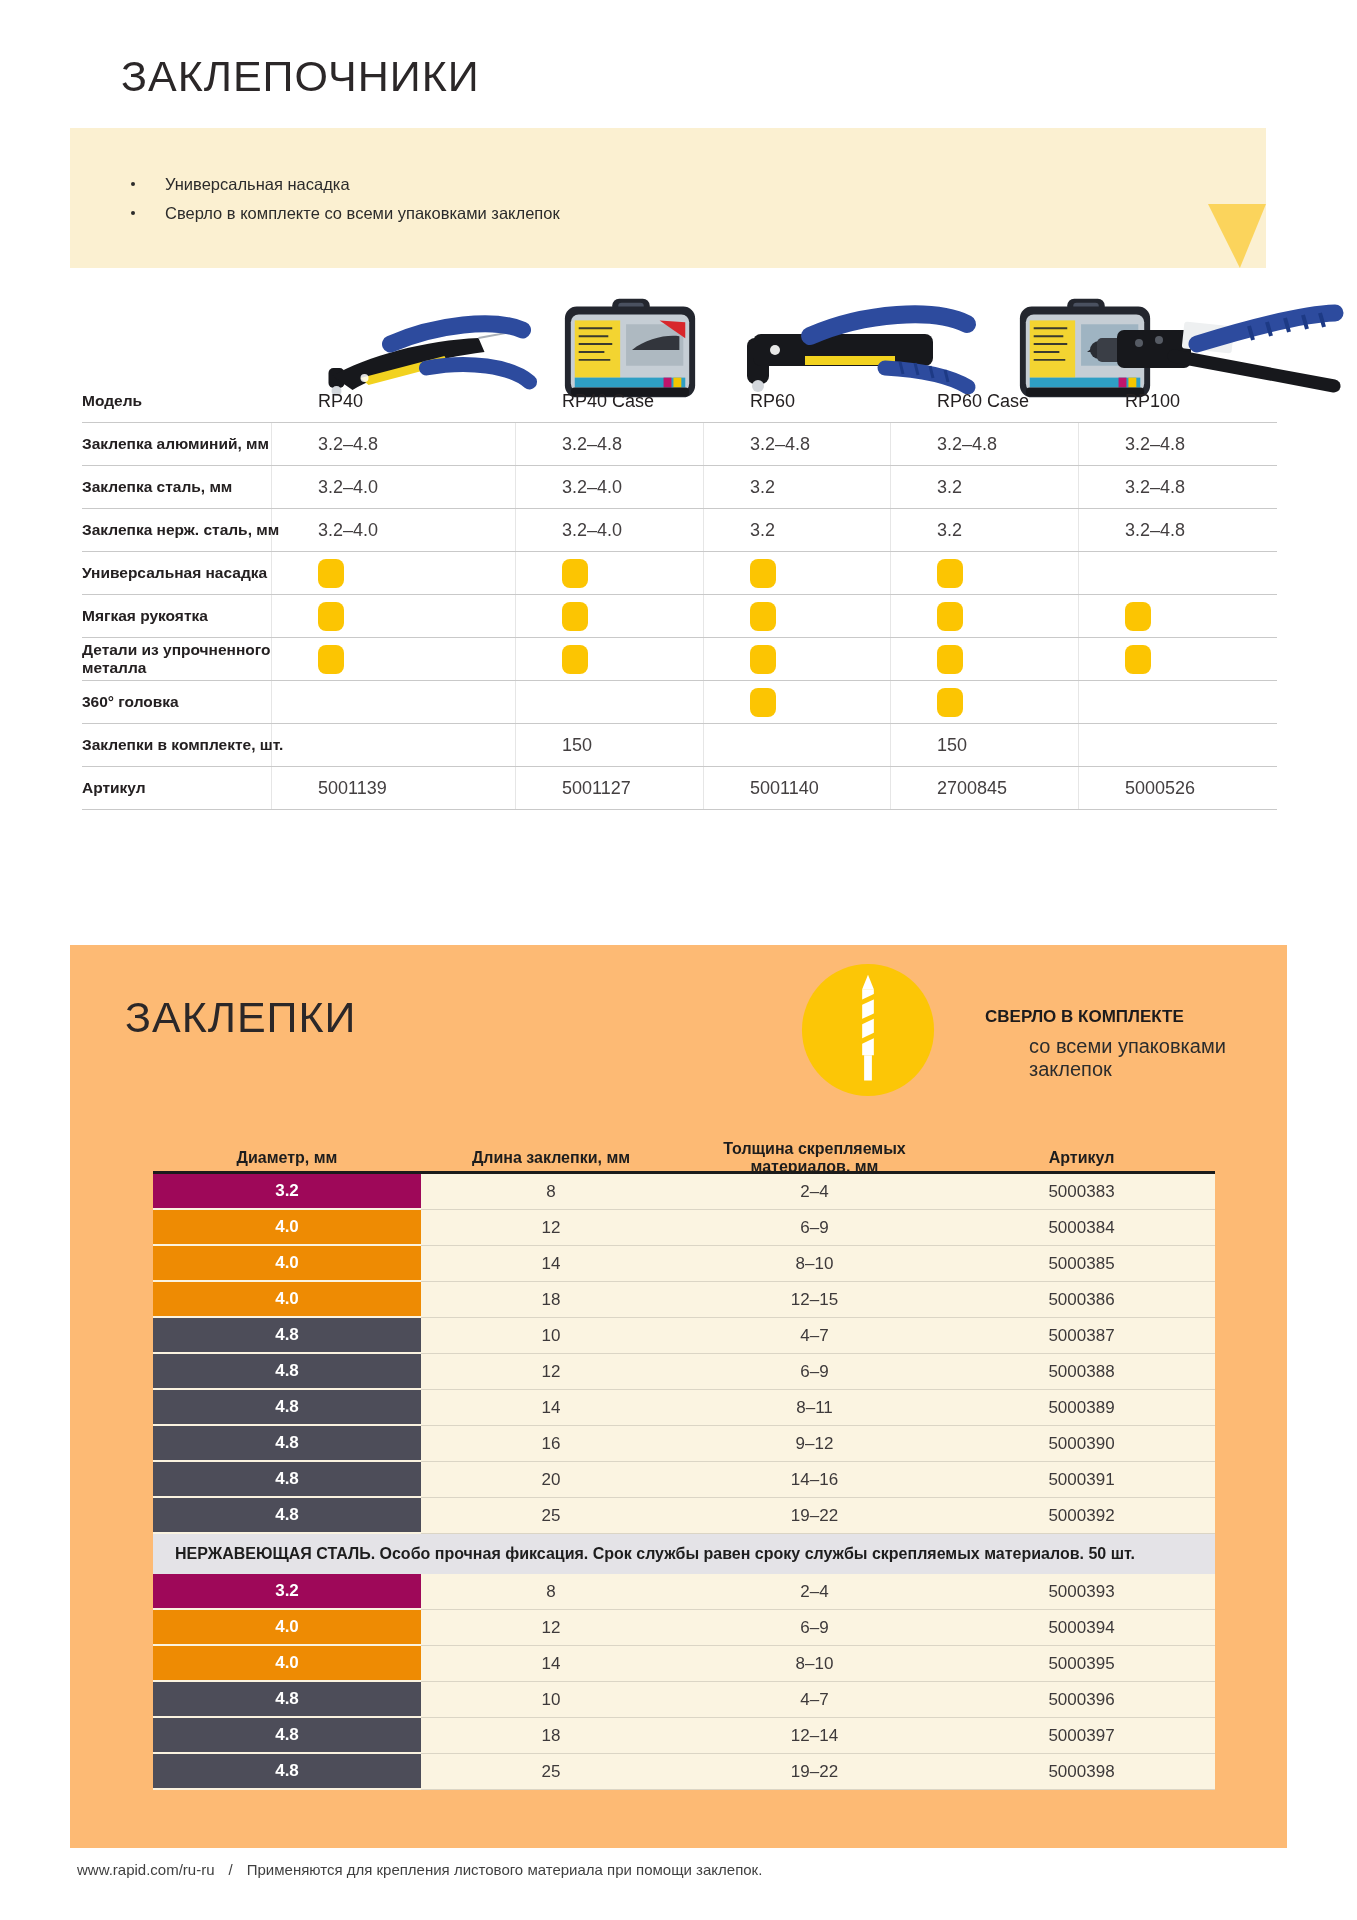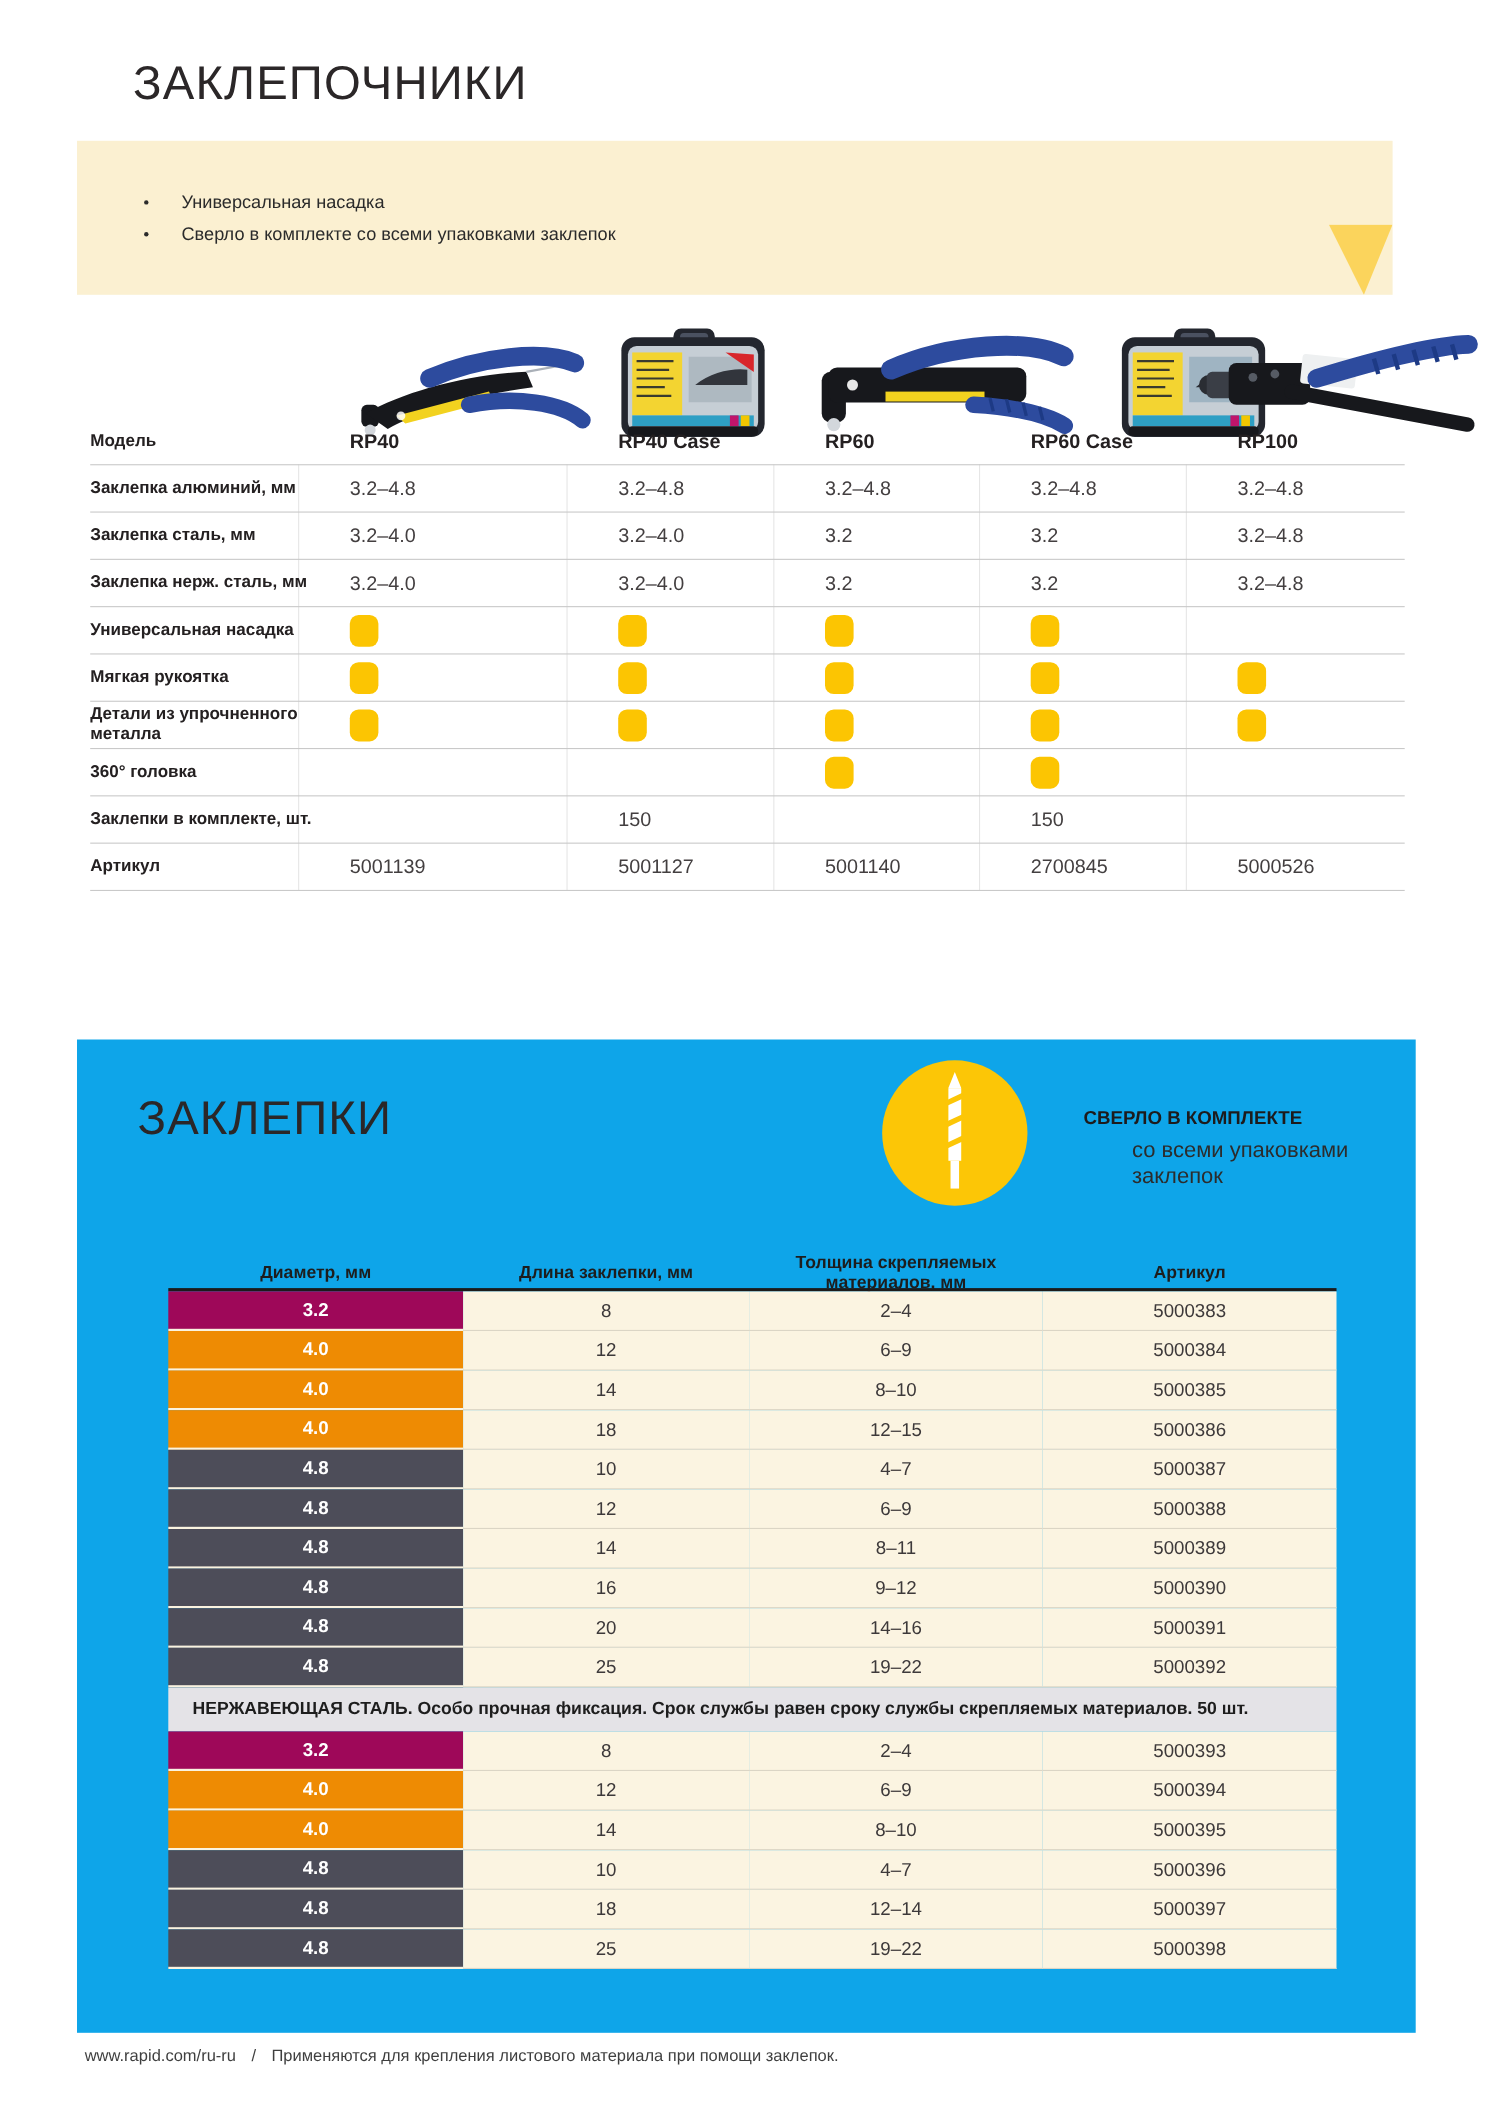--- a/index.html
+++ b/index.html
@@ -19,27 +19,27 @@
       margin:8px 30px 0 6px;flex:0 0 auto;}
 
   
   .pimg{position:absolute;}
 
   
   .rmatrix{position:absolute;left:82px;top:380px;width:1195px;}
   .r-head,.r-row{display:grid;grid-template-columns:236px 244px 188px 187px 188px 152px;
       height:42px;border-bottom:1px solid #c9c9c9;align-items:center;position:relative;z-index:2;}
   .r-label{font-weight:700;font-size:15.5px;color:#242021;}
-  .m-name{font-weight:700;font-size:18px;color:#242021;}
+  .m-name{font-weight:400;font-size:18px;color:#242021;}
   .r-cell{font-size:18px;color:#433f40;}
   .sq{width:26px;height:29px;border-radius:8px;background:#FCC502;}
   .vline{position:absolute;top:42px;bottom:0;width:1px;background:#e6e6e6;z-index:1;}
 
   
-  .panel2{position:absolute;left:70px;top:945px;width:1217px;height:903px;background:#0ea5e9;}
+  .panel2{position:absolute;left:70px;top:945px;width:1217px;height:903px;background:#fdba74;}
   .h2{position:absolute;left:55px;top:48px;font-size:43px;font-weight:400;
       letter-spacing:1px;color:#2b2728;}
   .drill-circle{position:absolute;left:730px;top:17px;width:136px;height:136px;}
   .badge-title{position:absolute;left:915px;top:62px;font-size:17px;font-weight:700;color:#1d1b1c;}
   .badge-sub{position:absolute;left:915px;top:90px;font-size:20px;color:#2c2c2c;margin-left:44px;}
 
   .rivtable{position:absolute;left:83px;top:195px;width:1062px;}
   .riv-head{display:grid;grid-template-columns:268px 260px 267px 267px;height:31px;
       border-bottom:3px solid #1b1b1b;}
   .riv-col{font-weight:700;font-size:16px;text-align:center;color:#1d1d1d;align-self:center;}

